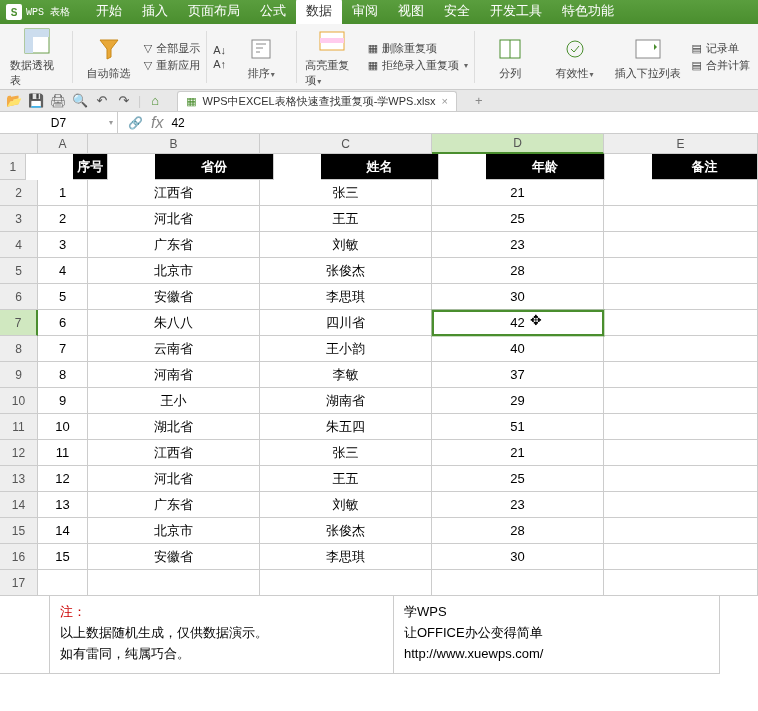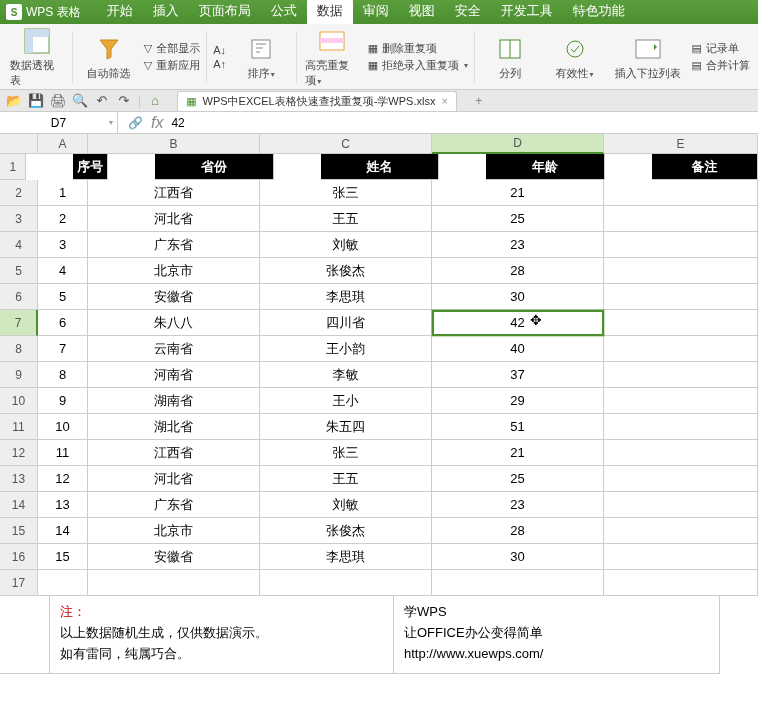--- a/index.html
+++ b/index.html
@@ -1,20 +1,20 @@
 <!DOCTYPE html>
 <html><head>
 <meta charset="utf-8">
 <style>
 * { box-sizing: border-box; margin: 0; padding: 0; font-family: "Microsoft YaHei", Arial, sans-serif; }
 body { width: 758px; height: 711px; background: #fff; font-size: 12px; overflow: hidden; }
 
 .titlebar { height: 24px; background: linear-gradient(#5a9e3e,#4a8e2e); display: flex; align-items: center; padding: 0 6px; gap: 4px; }
 .titlebar .logo { width: 16px; height: 16px; background: #fff; color: #4a8e2e; font-weight: bold; font-size: 10px; display: flex; align-items: center; justify-content: center; border-radius: 2px; }
-.titlebar .appname { color: #fff; font-size: 12px; }
+.titlebar .appname { color: #fff; font-size: 10px; font-family: Liberation Mono, monospace; }
 .titlebar .tabs { display: flex; margin-left: 12px; height: 100%; align-items: flex-end; }
 .titlebar .tab { color: #fff; padding: 4px 10px; font-size: 13px; cursor: pointer; }
 .titlebar .tab.active { background: #fff; color: #333; border-radius: 4px 4px 0 0; }
 
 .ribbon { height: 66px; background: #f5f5f5; border-bottom: 1px solid #ccc; display: flex; align-items: center; padding: 2px 6px; gap: 2px; }
 .ribbon-group { display: flex; flex-direction: column; align-items: center; padding: 2px 4px; gap: 1px; }
 .ribbon-group.big { width: 64px; }
 .ribbon-group .ricon { width: 32px; height: 32px; display: flex; align-items: center; justify-content: center; }
 .ribbon-group .rlabel { font-size: 11px; color: #444; }
 .ribbon-side { display: flex; flex-direction: column; gap: 2px; padding: 2px; font-size: 11px; color: #444; }
@@ -301,22 +301,22 @@
       <div class="row-header">9</div>
       <div class="cell col-A">8</div>
       <div class="cell col-B">河南省</div>
       <div class="cell col-C">李敏</div>
       <div class="cell col-D">37</div>
       <div class="cell col-E"></div>
     </div>
     <div class="row data">
       <div class="row-header">10</div>
       <div class="cell col-A">9</div>
+      <div class="cell col-C">王小</div>
       <div class="cell col-B">湖南省</div>
-      <div class="cell col-C">王小</div>
       <div class="cell col-D">29</div>
       <div class="cell col-E"></div>
     </div>
     <div class="row data">
       <div class="row-header">11</div>
       <div class="cell col-A">10</div>
       <div class="cell col-B">湖北省</div>
       <div class="cell col-C">朱五四</div>
       <div class="cell col-D">51</div>
       <div class="cell col-E"></div>

